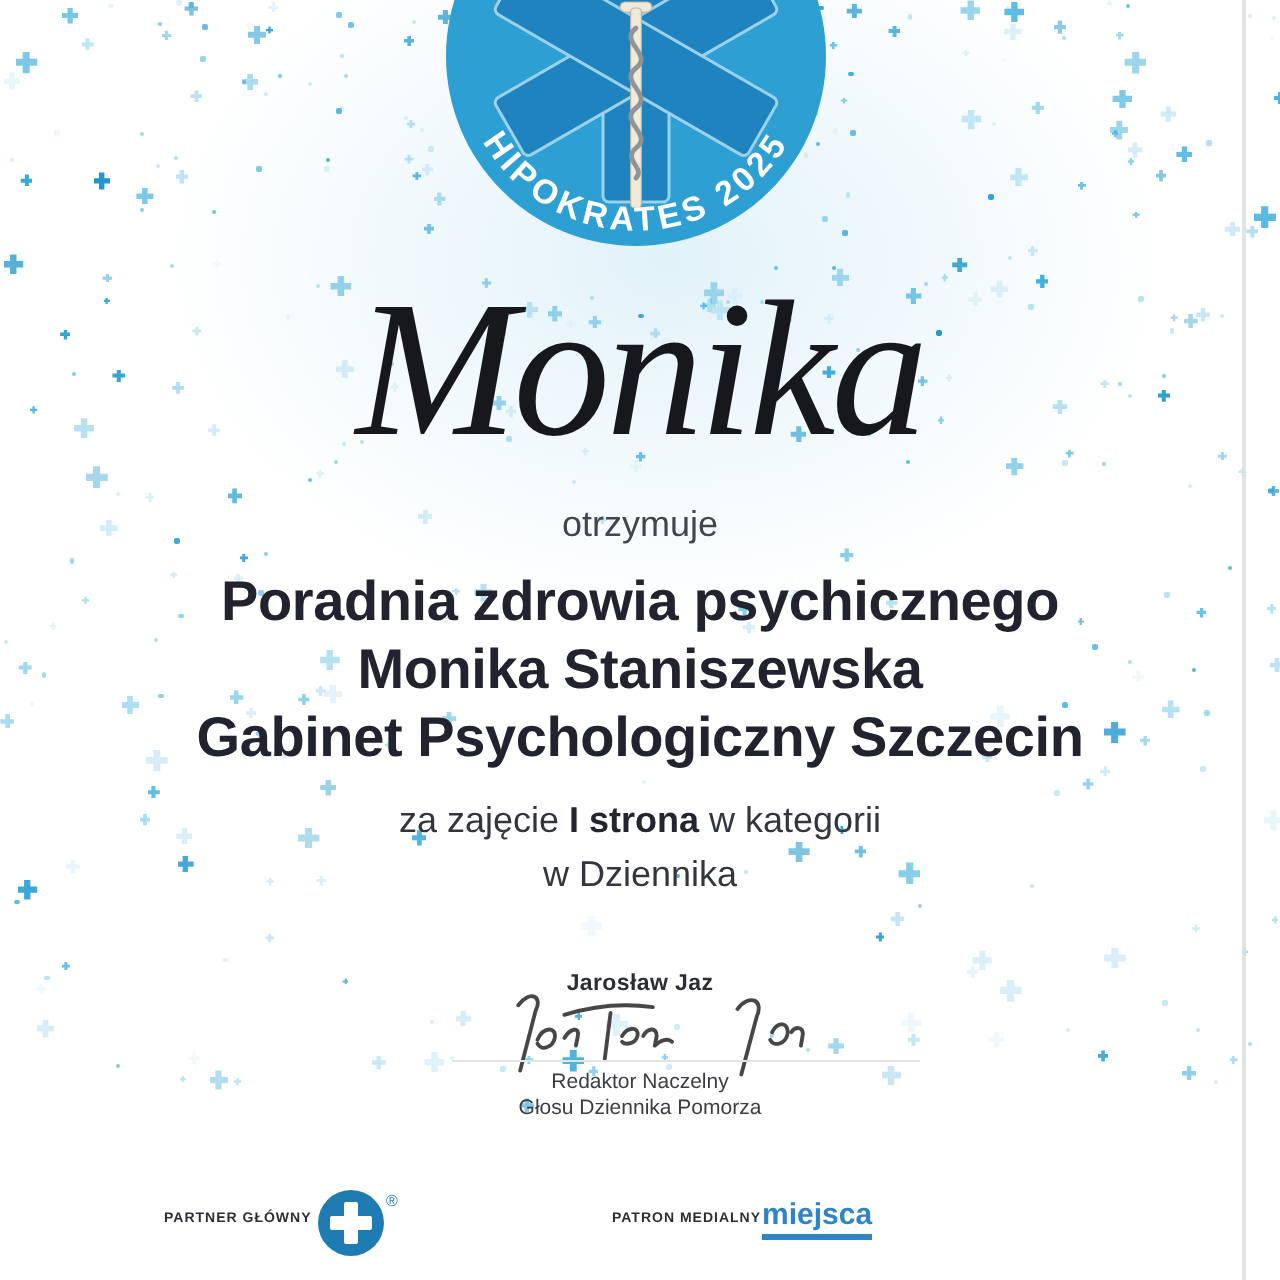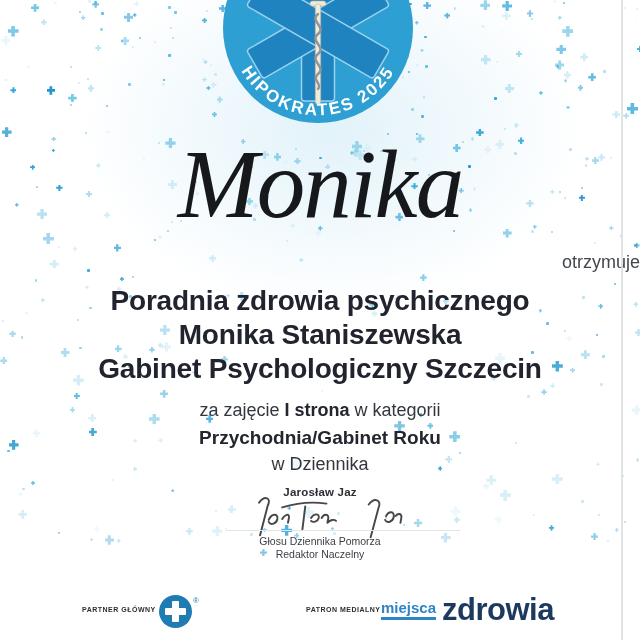--- a/index.html
+++ b/index.html
@@ -14,21 +14,21 @@
     clip-path:polygon(34% 0,66% 0,66% 34%,100% 34%,100% 66%,66% 66%,66% 100%,34% 100%,34% 66%,0 66%,0 34%,34% 34%);}
   .dotp{position:absolute;border-radius:1px;}
   .edge-line{position:absolute;left:621px;top:0;width:2px;height:640px;background:#dcdfe1;opacity:.85;z-index:3;}
 
   .badge{position:absolute;left:218px;top:0;z-index:2;}
 
   .title{position:absolute;left:0;right:0;top:136px;text-align:center;z-index:2;
     font-family:"Liberation Serif",serif;font-style:italic;font-weight:400;
     font-size:97px;line-height:1;color:#17181b;letter-spacing:-2px;}
 
-  .intro{position:absolute;left:0;right:0;top:252px;text-align:right;z-index:2;
+  .intro{position:absolute;left:0;right:0;top:252px;text-align:center;z-index:2;
     font-size:18px;color:#43474d;}
 
   .recipient{position:absolute;left:0;right:0;top:284px;text-align:center;z-index:2;
     font-size:28px;font-weight:bold;color:#21242e;line-height:34px;letter-spacing:-0.2px;}
 
   .award{position:absolute;left:0;right:0;top:397px;text-align:center;z-index:2;
     font-size:18px;color:#33373d;line-height:27px;}
   .award .bold{font-weight:bold;color:#23262e;}
   .award .category{font-weight:bold;font-size:19px;color:#23262e;}
 
@@ -465,52 +465,50 @@
   <div class="intro">otrzymuje</div>
 
   <div class="recipient">
     <div>Poradnia zdrowia psychicznego</div>
     <div>Monika Staniszewska</div>
     <div>Gabinet Psychologiczny Szczecin</div>
   </div>
 
   <div class="award">
     <div><span>za zajęcie </span><span class="bold">I strona</span><span> w kategorii</span></div>
-    <div class="category">Przychodnia/Gabinet Roku</div>
     <div>w Dziennika</div>
   </div>
 
   <div class="sig-name">Jarosław Jaz</div>
 
   <svg class="sig-scribble" width="190" height="50" viewBox="0 0 190 52">
     <g fill="none" stroke="#2e2e2e" stroke-width="2" stroke-linecap="round" stroke-linejoin="round" opacity="0.88">
       <path d="M14,10 C20,2 27,5 23,13 L15,44"></path>
       <path d="M24,28 c3,-7 10,-7 9,-1 c-1,5 -7,7 -9,3"></path>
       <path d="M38,27 c3,-5 8,-6 7,-1 l-1,5"></path>
       <path d="M38,15 c16,-5 32,-6 46,-4"></path>
       <path d="M62,14 l-3,24"></path>
       <path d="M68,26 c3,-5 9,-5 8,0 c-1,4 -6,5 -8,3 m11,-3 c2,-4 7,-5 7,0 l-1,5 c3,-3 7,-4 9,-2"></path>
       <path d="M128,12 C134,4 142,7 138,16 L130,46"></path>
       <path d="M146,24 c3,-6 9,-5 8,1 c-1,5 -7,7 -9,3 m11,-4 c2,-3 6,-3 6,1 l-1,6"></path>
     </g>
   </svg>
   <div class="sig-line"></div>
 
   <div class="sig-titles">
+    <div>Redaktor Naczelny</div>
     <div>Głosu Dziennika Pomorza</div>
-    <div>Redaktor Naczelny</div>
   </div>
 
   <div class="footer">
     <span class="flabel partner">PARTNER GŁÓWNY</span>
     <div class="apteo">
       <span class="pluscircle"></span>
       <span class="reg">®</span>
     </div>
     <span class="flabel patron">PATRON MEDIALNY</span>
     <div class="strona-zdrowia">
       <span class="w1">miejsca</span>
-      <span class="w2">zdrowia</span>
     </div>
   </div>
 
   <div class="edge-line"></div>
 </div>
 
 </body></html>

